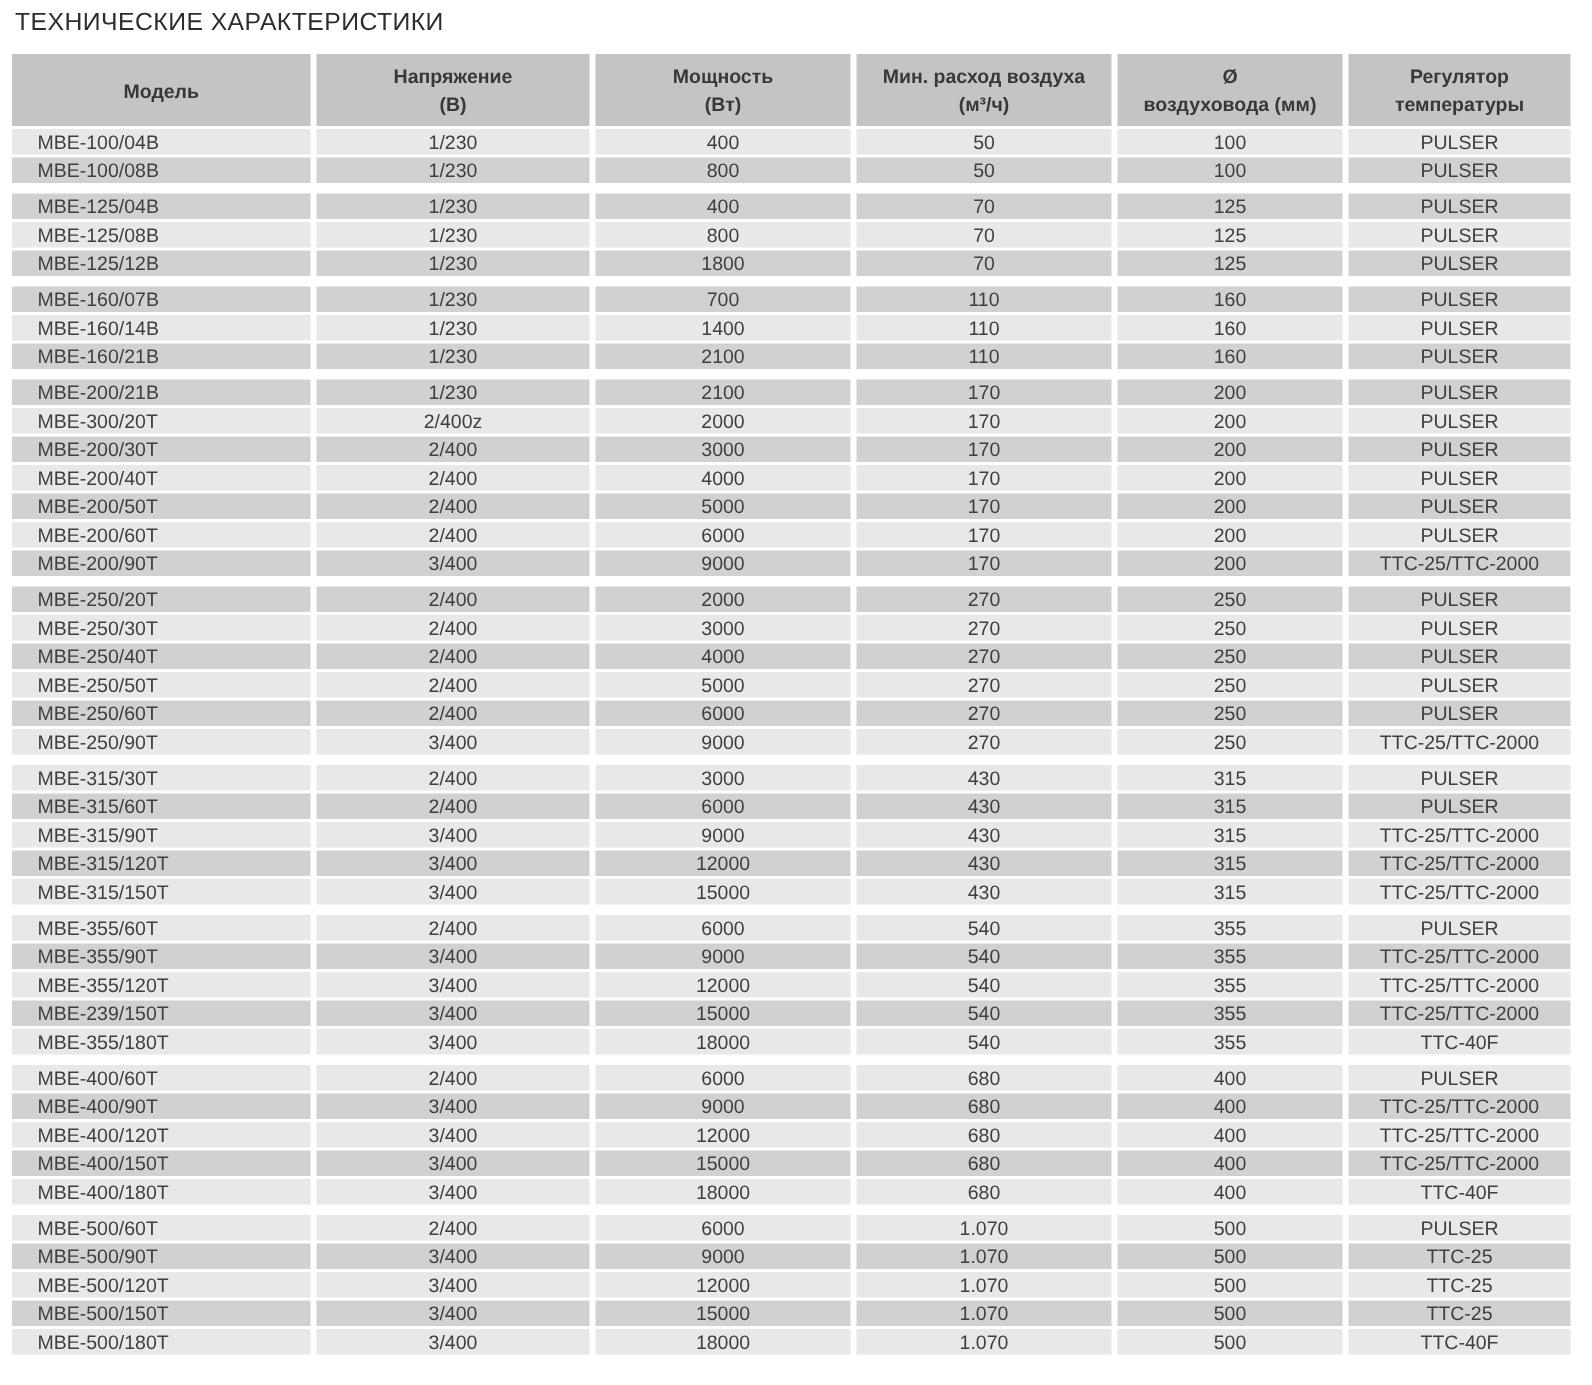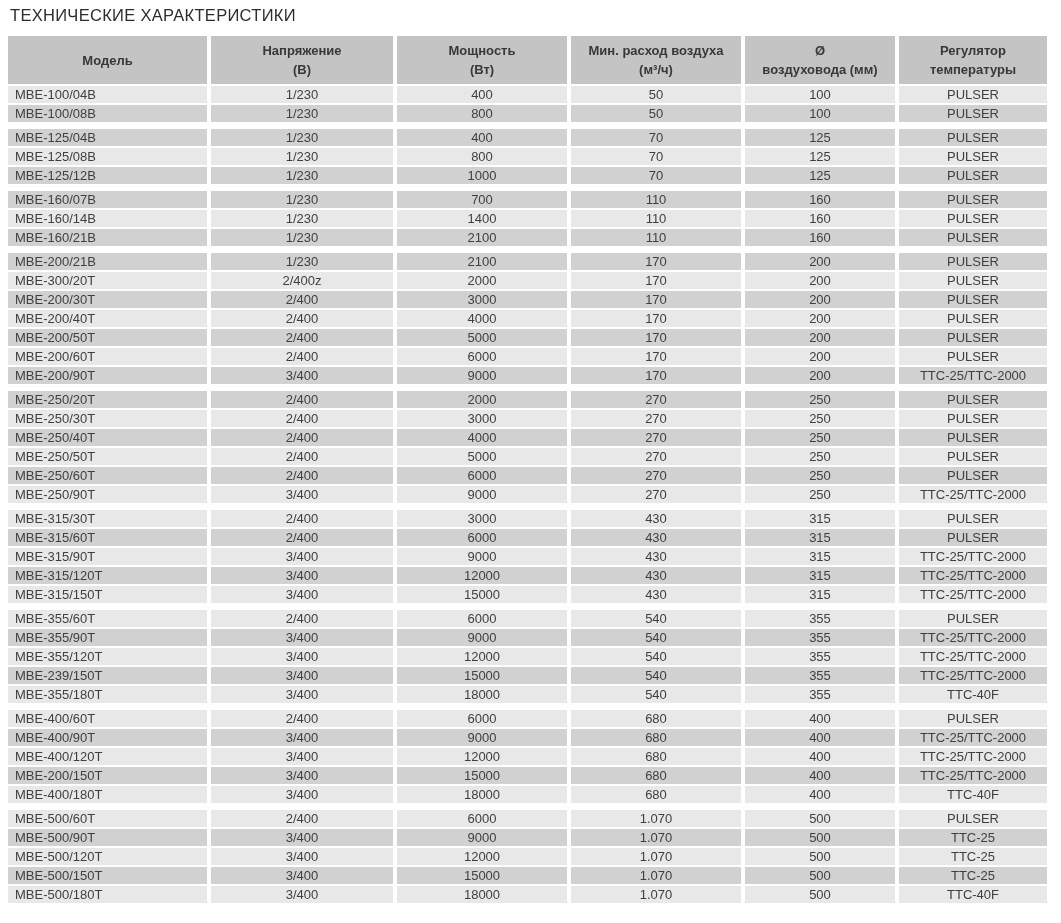--- a/index.html
+++ b/index.html
@@ -46,21 +46,21 @@
     height:17px;
     padding:0;
     text-align:center;
     vertical-align:middle;
     line-height:17px;
     white-space:nowrap;
     overflow:hidden;
   }
   td.model{
     text-align:left;
-    padding-left:7px;
+    padding-left:17px;
   }
   tr.light td{background:var(--row-light);}
   tr.dark td{background:var(--row-dark);}
   tr.spacer td{background:transparent;height:3px;line-height:3px;}
 </style>
 </head>
 <body>
 
 <h1 class="title">ТЕХНИЧЕСКИЕ ХАРАКТЕРИСТИКИ</h1>
 
@@ -133,21 +133,21 @@
         <td class="model">MBE-125/08B</td>
         <td>1/230</td>
         <td>800</td>
         <td>70</td>
         <td>125</td>
         <td>PULSER</td>
       </tr>
       <tr class="dark">
         <td class="model">MBE-125/12B</td>
         <td>1/230</td>
-        <td>1000</td>
+        <td>1800</td>
         <td>70</td>
         <td>125</td>
         <td>PULSER</td>
       </tr>
       <tr class="spacer">
         <td colspan="6"></td>
       </tr>
       <tr class="dark">
         <td class="model">MBE-160/07B</td>
         <td>1/230</td>
@@ -389,21 +389,21 @@
       </tr>
       <tr class="light">
         <td class="model">MBE-400/120T</td>
         <td>3/400</td>
         <td>12000</td>
         <td>680</td>
         <td>400</td>
         <td>TTC-25/TTC-2000</td>
       </tr>
       <tr class="dark">
-        <td class="model">MBE-200/150T</td>
+        <td class="model">MBE-400/150T</td>
         <td>3/400</td>
         <td>15000</td>
         <td>680</td>
         <td>400</td>
         <td>TTC-25/TTC-2000</td>
       </tr>
       <tr class="light">
         <td class="model">MBE-400/180T</td>
         <td>3/400</td>
         <td>18000</td>

